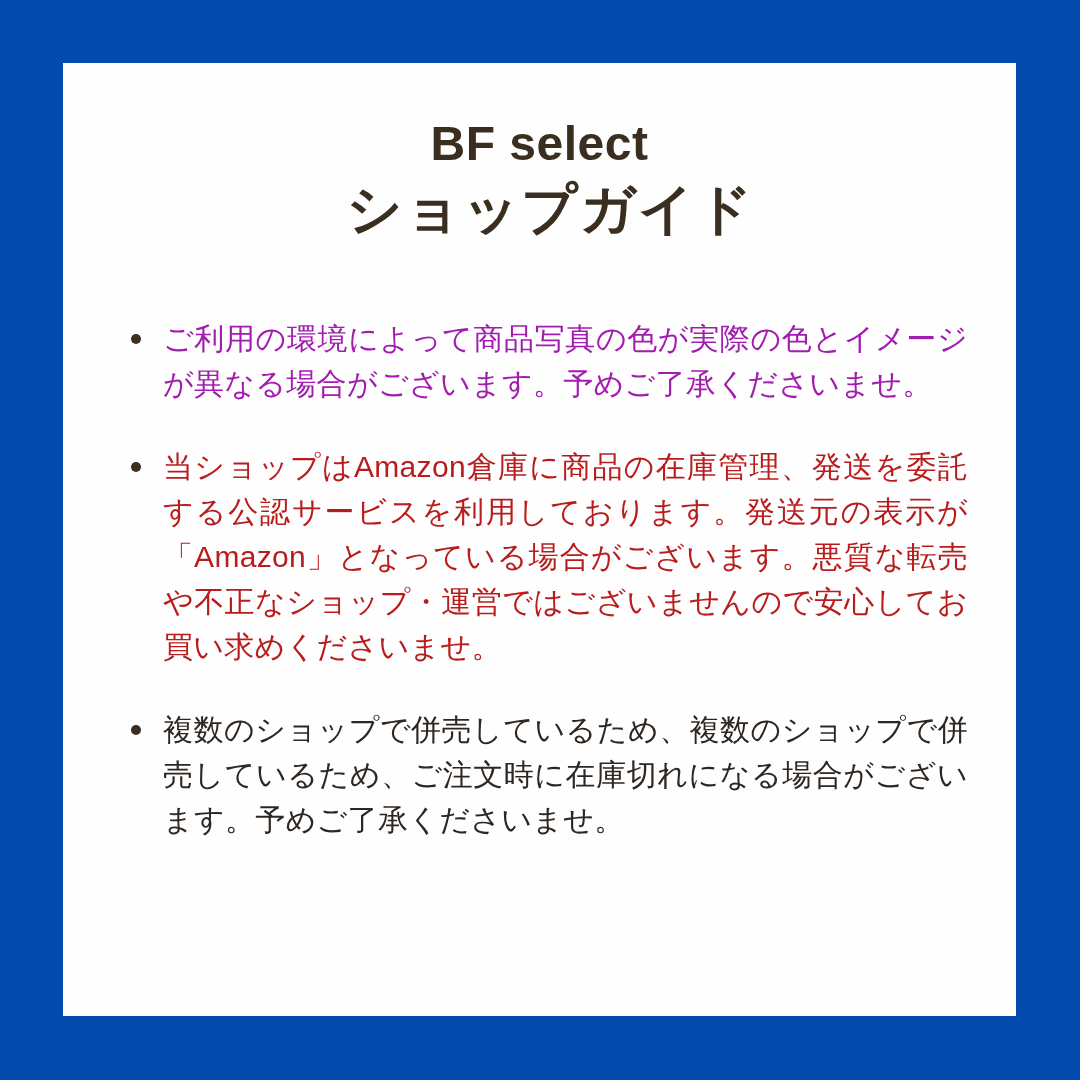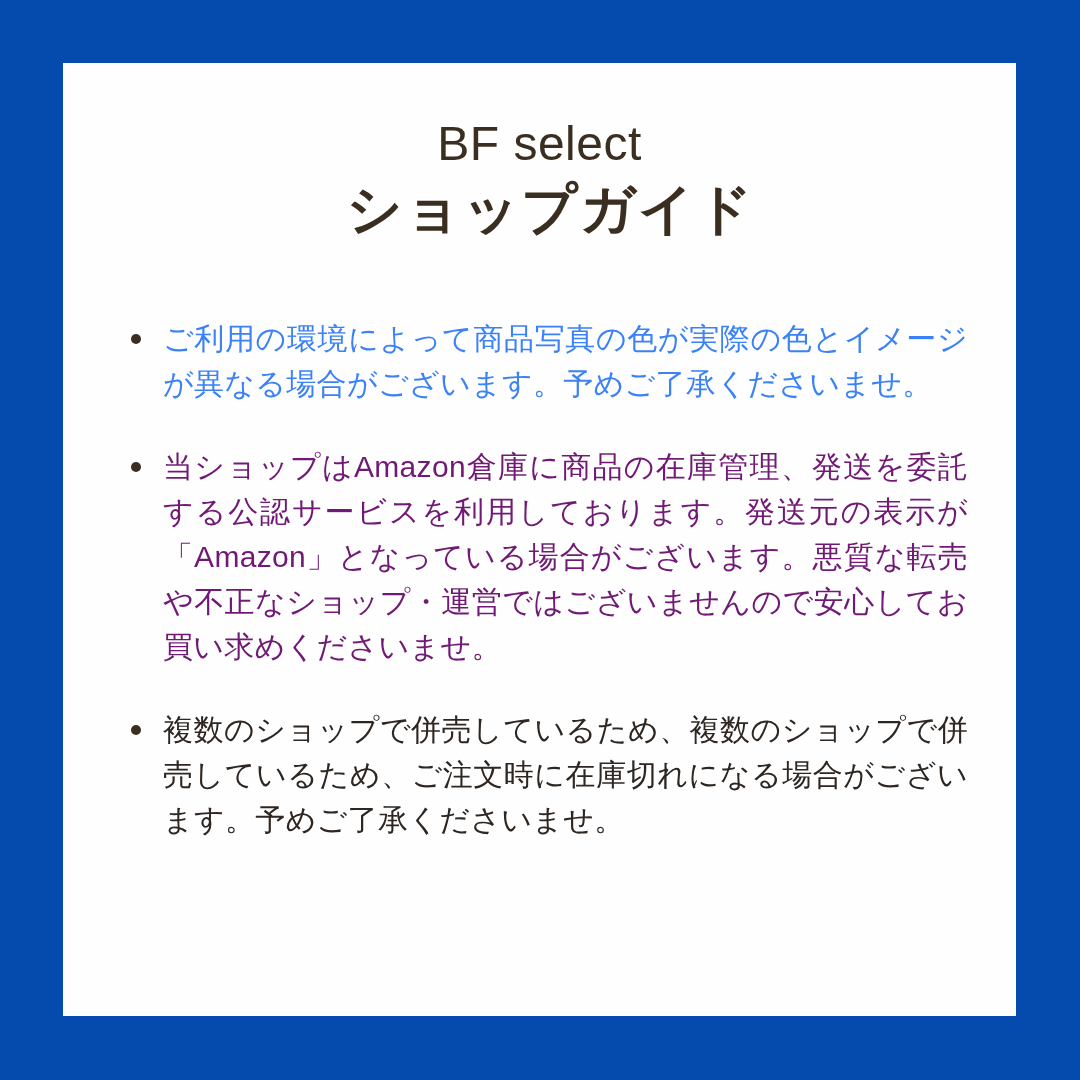--- a/index.html
+++ b/index.html
@@ -38,21 +38,21 @@
   .title-block {
     position: absolute;
     left: 0;
     top: 50px;
     width: 953px;
     text-align: center;
   }
 
   .title-line-1 {
     font-size: 48px;
-    font-weight: normal;
+    font-weight: bold;
     color: #3A2E20;
     letter-spacing: 0.5px;
     line-height: 1.28;
     margin: 0;
     white-space: nowrap;
   }
 
   .title-line-2 {
     font-size: 55px;
     font-weight: bold;
@@ -110,25 +110,25 @@
   <div class="panel" style="background: rgb(254, 254, 254);">
 
     <div class="title-block">
       <div class="title-line-1" style="color: rgb(58, 46, 32);">BF select</div>
       <div class="title-line-2" style="color: rgb(58, 46, 32); padding-left: 22px;">ショップガイド</div>
     </div>
 
     <ul class="bullet-list">
       <li class="bullet-item">
         <span class="bullet-dot" style="background: rgb(58, 46, 32);"></span>
-        <span class="bullet-text" style="color: #3b82f6;">ご利用の環境によって商品写真の色が実際の色とイメージが異なる場合がございます。予めご了承くださいませ。</span>
+        <span class="bullet-text" style="color: #a21caf;">ご利用の環境によって商品写真の色が実際の色とイメージが異なる場合がございます。予めご了承くださいませ。</span>
       </li>
       <li class="bullet-item">
         <span class="bullet-dot" style="background: rgb(58, 46, 32);"></span>
-        <span class="bullet-text" style="color: #701a75;">当ショップはAmazon倉庫に商品の在庫管理、発送を委託する公認サービスを利用しております。発送元の表示が「Amazon」となっている場合がございます。悪質な転売や不正なショップ・運営ではございませんので安心してお買い求めくださいませ。</span>
+        <span class="bullet-text" style="color: #b91c1c;">当ショップはAmazon倉庫に商品の在庫管理、発送を委託する公認サービスを利用しております。発送元の表示が「Amazon」となっている場合がございます。悪質な転売や不正なショップ・運営ではございませんので安心してお買い求めくださいませ。</span>
       </li>
       <li class="bullet-item">
         <span class="bullet-dot" style="background: rgb(58, 46, 32);"></span>
         <span class="bullet-text" style="color: rgb(46, 38, 32);">複数のショップで併売しているため、複数のショップで併売しているため、ご注文時に在庫切れになる場合がございます。予めご了承くださいませ。</span>
       </li>
     </ul>
 
   </div>
 </div>
 

